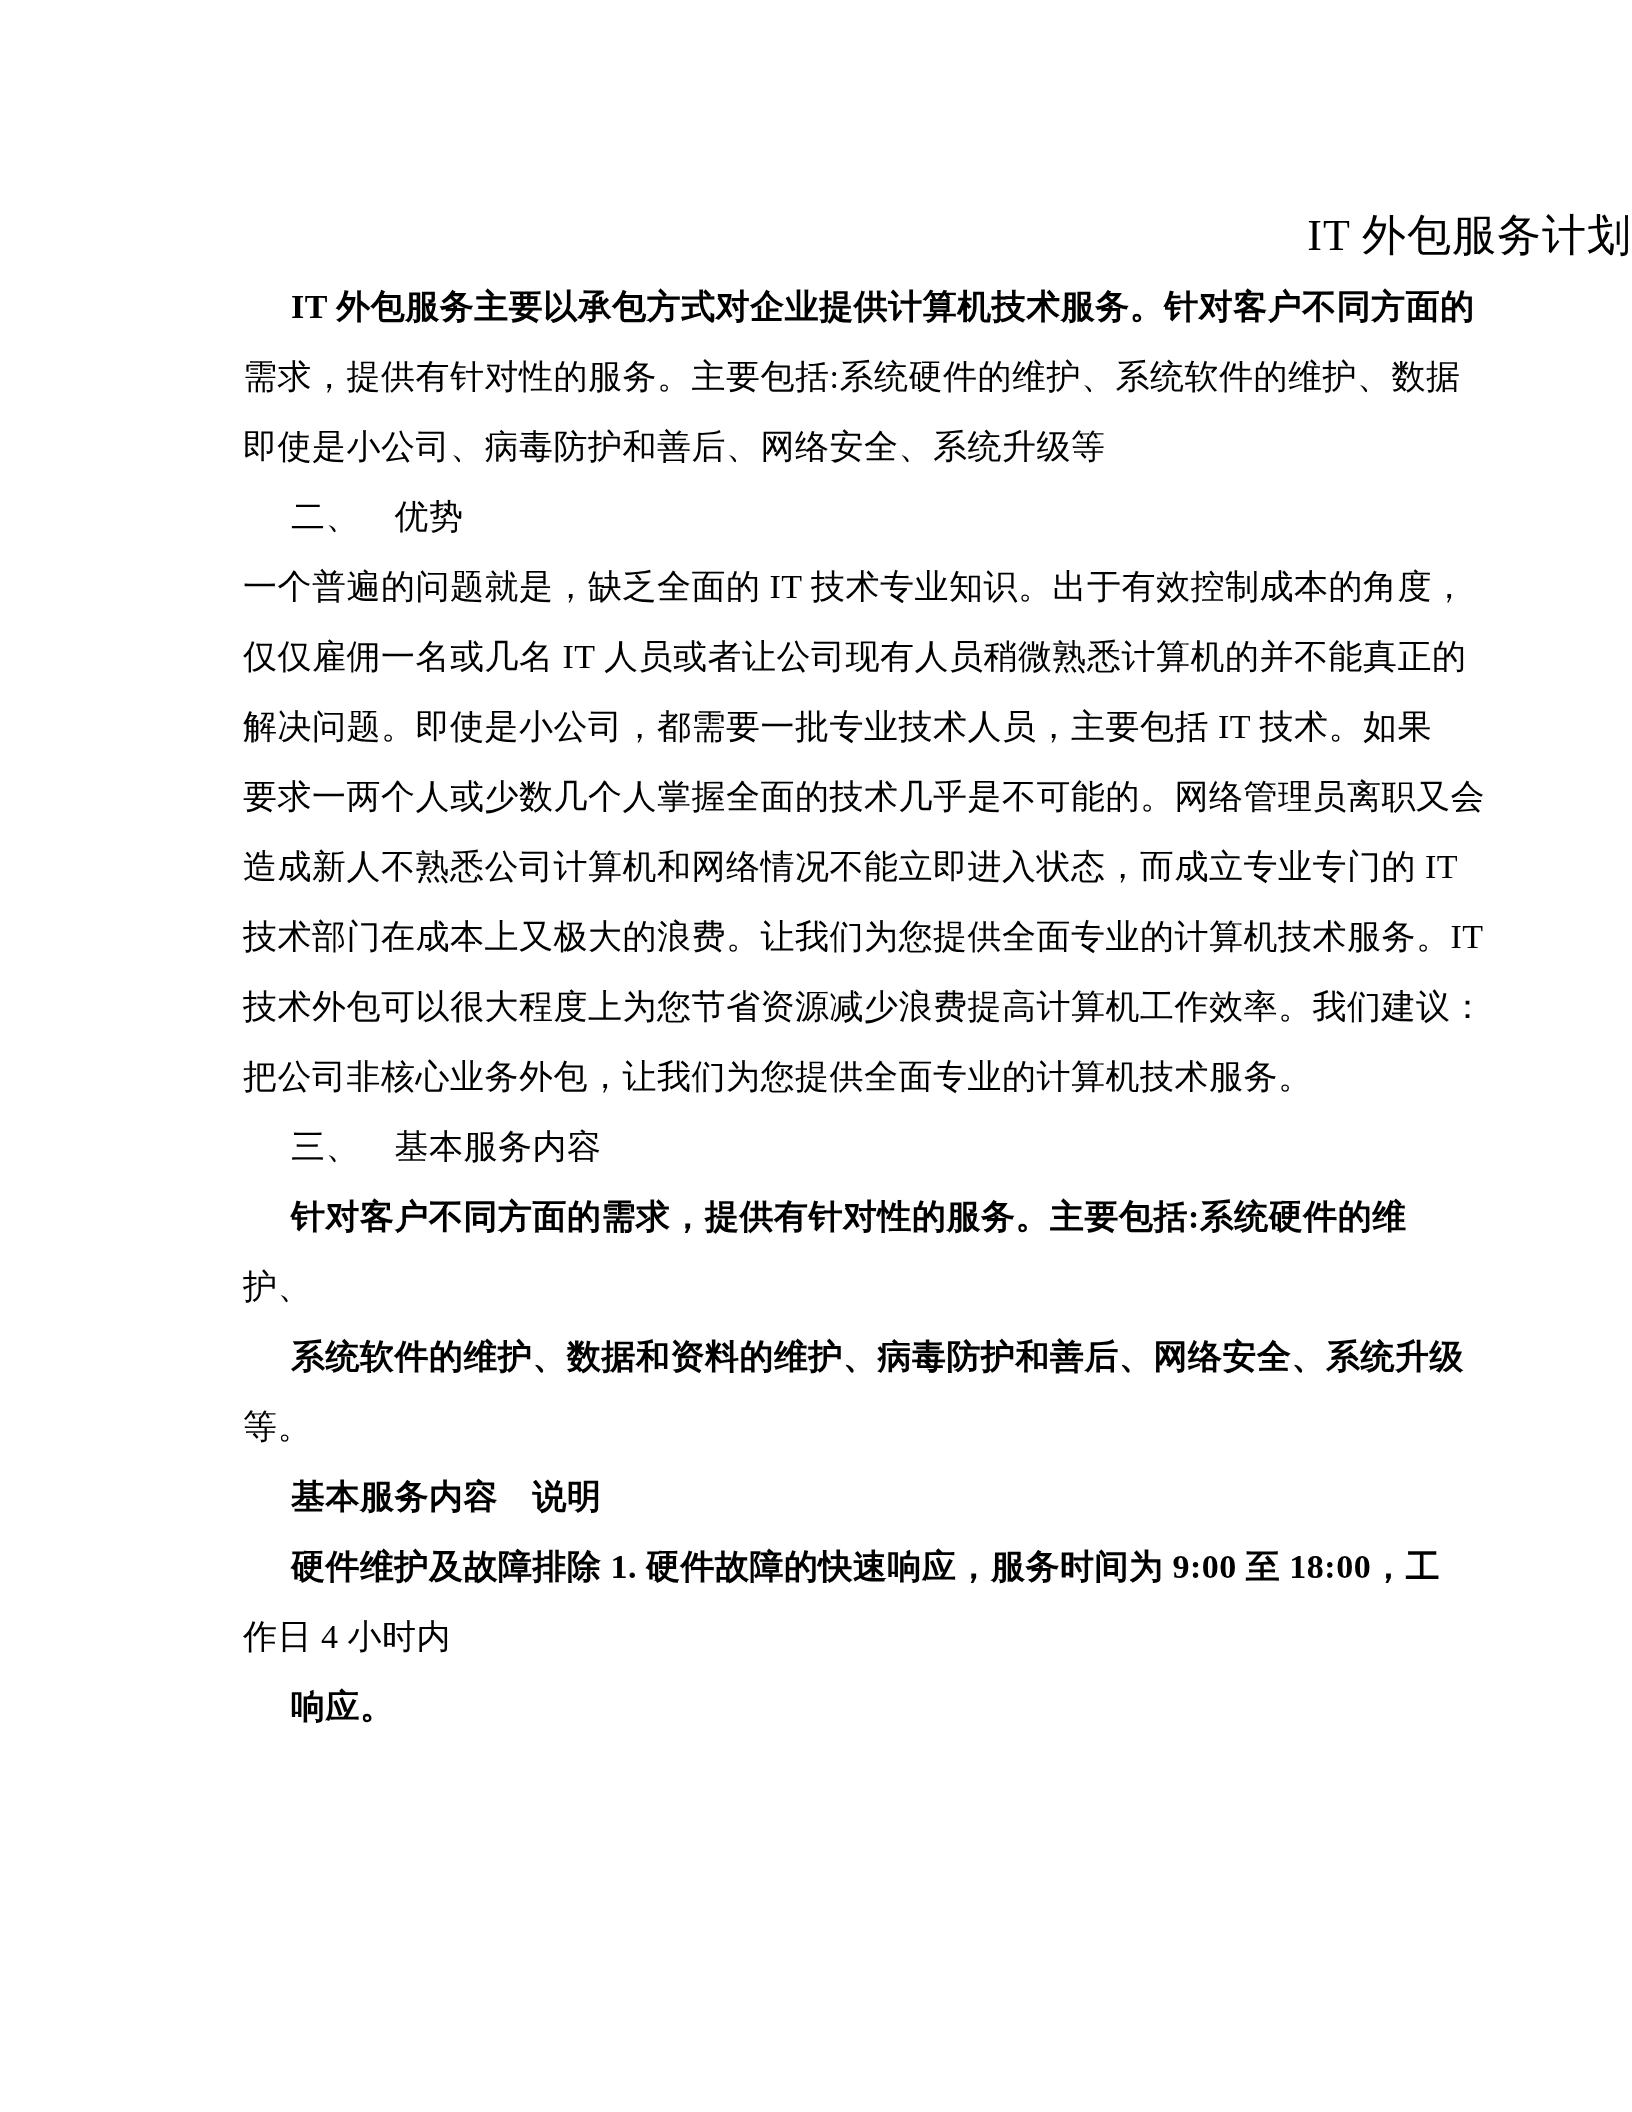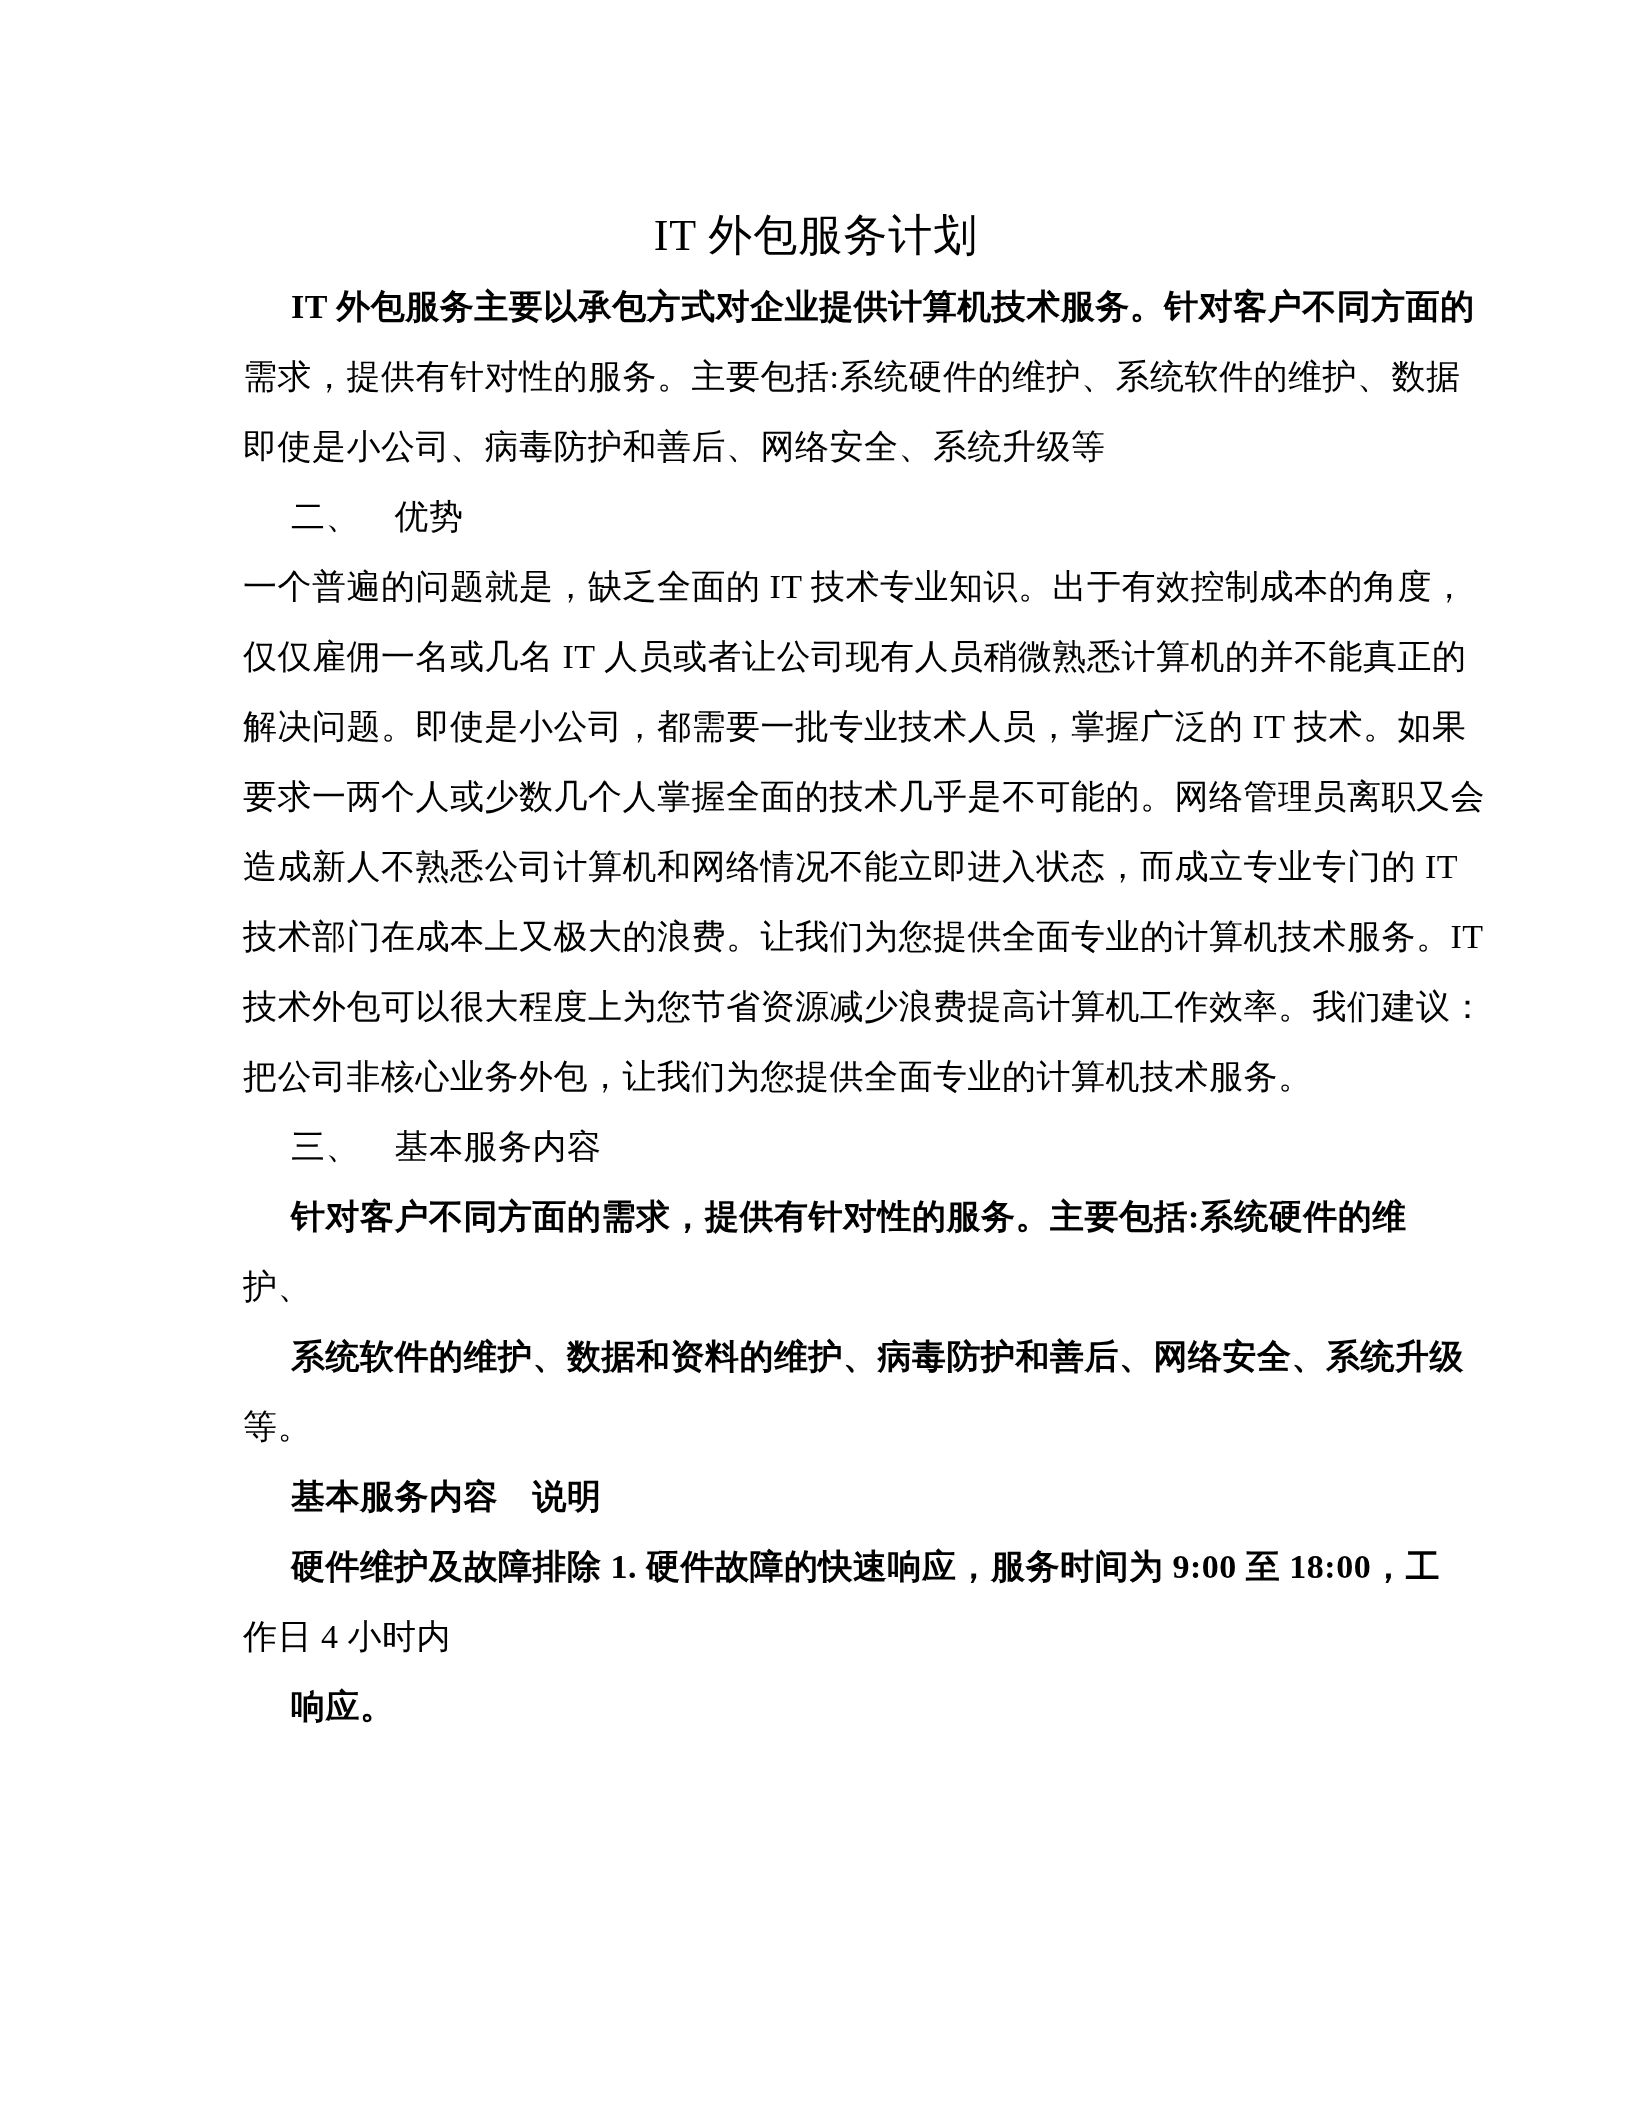--- a/index.html
+++ b/index.html
@@ -13,21 +13,21 @@
     height: 2112px;
     background: #ffffff;
     color: #000000;
     font-family: "Liberation Serif", "DejaVu Serif", serif;
     overflow: hidden;
     box-sizing: border-box;
   }
   .doc-title {
     padding-top: 200px;
     width: 100%;
-    text-align: center;
+    text-align: right;
     font-size: 44px;
     line-height: 72px;
     font-weight: 400;
     letter-spacing: 1px;
     white-space: pre;
   }
   .doc-body {
     padding: 0 150px 0 243px;
   }
   .line {
@@ -49,21 +49,21 @@
 
 <div class="page">
   <div class="doc-title">IT 外包服务计划</div>
   <div class="doc-body">
       <div class="line indent">IT 外包服务主要以承包方式对企业提供计算机技术服务。针对客户不同方面的</div>
       <div class="line">需求，提供有针对性的服务。主要包括:系统硬件的维护、系统软件的维护、数据</div>
       <div class="line">即使是小公司、病毒防护和善后、网络安全、系统升级等</div>
       <div class="line indent heading">二、　优势</div>
       <div class="line">一个普遍的问题就是，缺乏全面的 IT 技术专业知识。出于有效控制成本的角度，</div>
       <div class="line">仅仅雇佣一名或几名 IT 人员或者让公司现有人员稍微熟悉计算机的并不能真正的</div>
-      <div class="line">解决问题。即使是小公司，都需要一批专业技术人员，掌握广泛的 IT 技术。如果</div>
+      <div class="line">解决问题。即使是小公司，都需要一批专业技术人员，主要包括 IT 技术。如果</div>
       <div class="line">要求一两个人或少数几个人掌握全面的技术几乎是不可能的。网络管理员离职又会</div>
       <div class="line">造成新人不熟悉公司计算机和网络情况不能立即进入状态，而成立专业专门的 IT</div>
       <div class="line">技术部门在成本上又极大的浪费。让我们为您提供全面专业的计算机技术服务。IT</div>
       <div class="line">技术外包可以很大程度上为您节省资源减少浪费提高计算机工作效率。我们建议：</div>
       <div class="line">把公司非核心业务外包，让我们为您提供全面专业的计算机技术服务。</div>
       <div class="line indent heading">三、　基本服务内容</div>
       <div class="line indent">针对客户不同方面的需求，提供有针对性的服务。主要包括:系统硬件的维</div>
       <div class="line">护、</div>
       <div class="line indent">系统软件的维护、数据和资料的维护、病毒防护和善后、网络安全、系统升级</div>
       <div class="line">等。</div>

